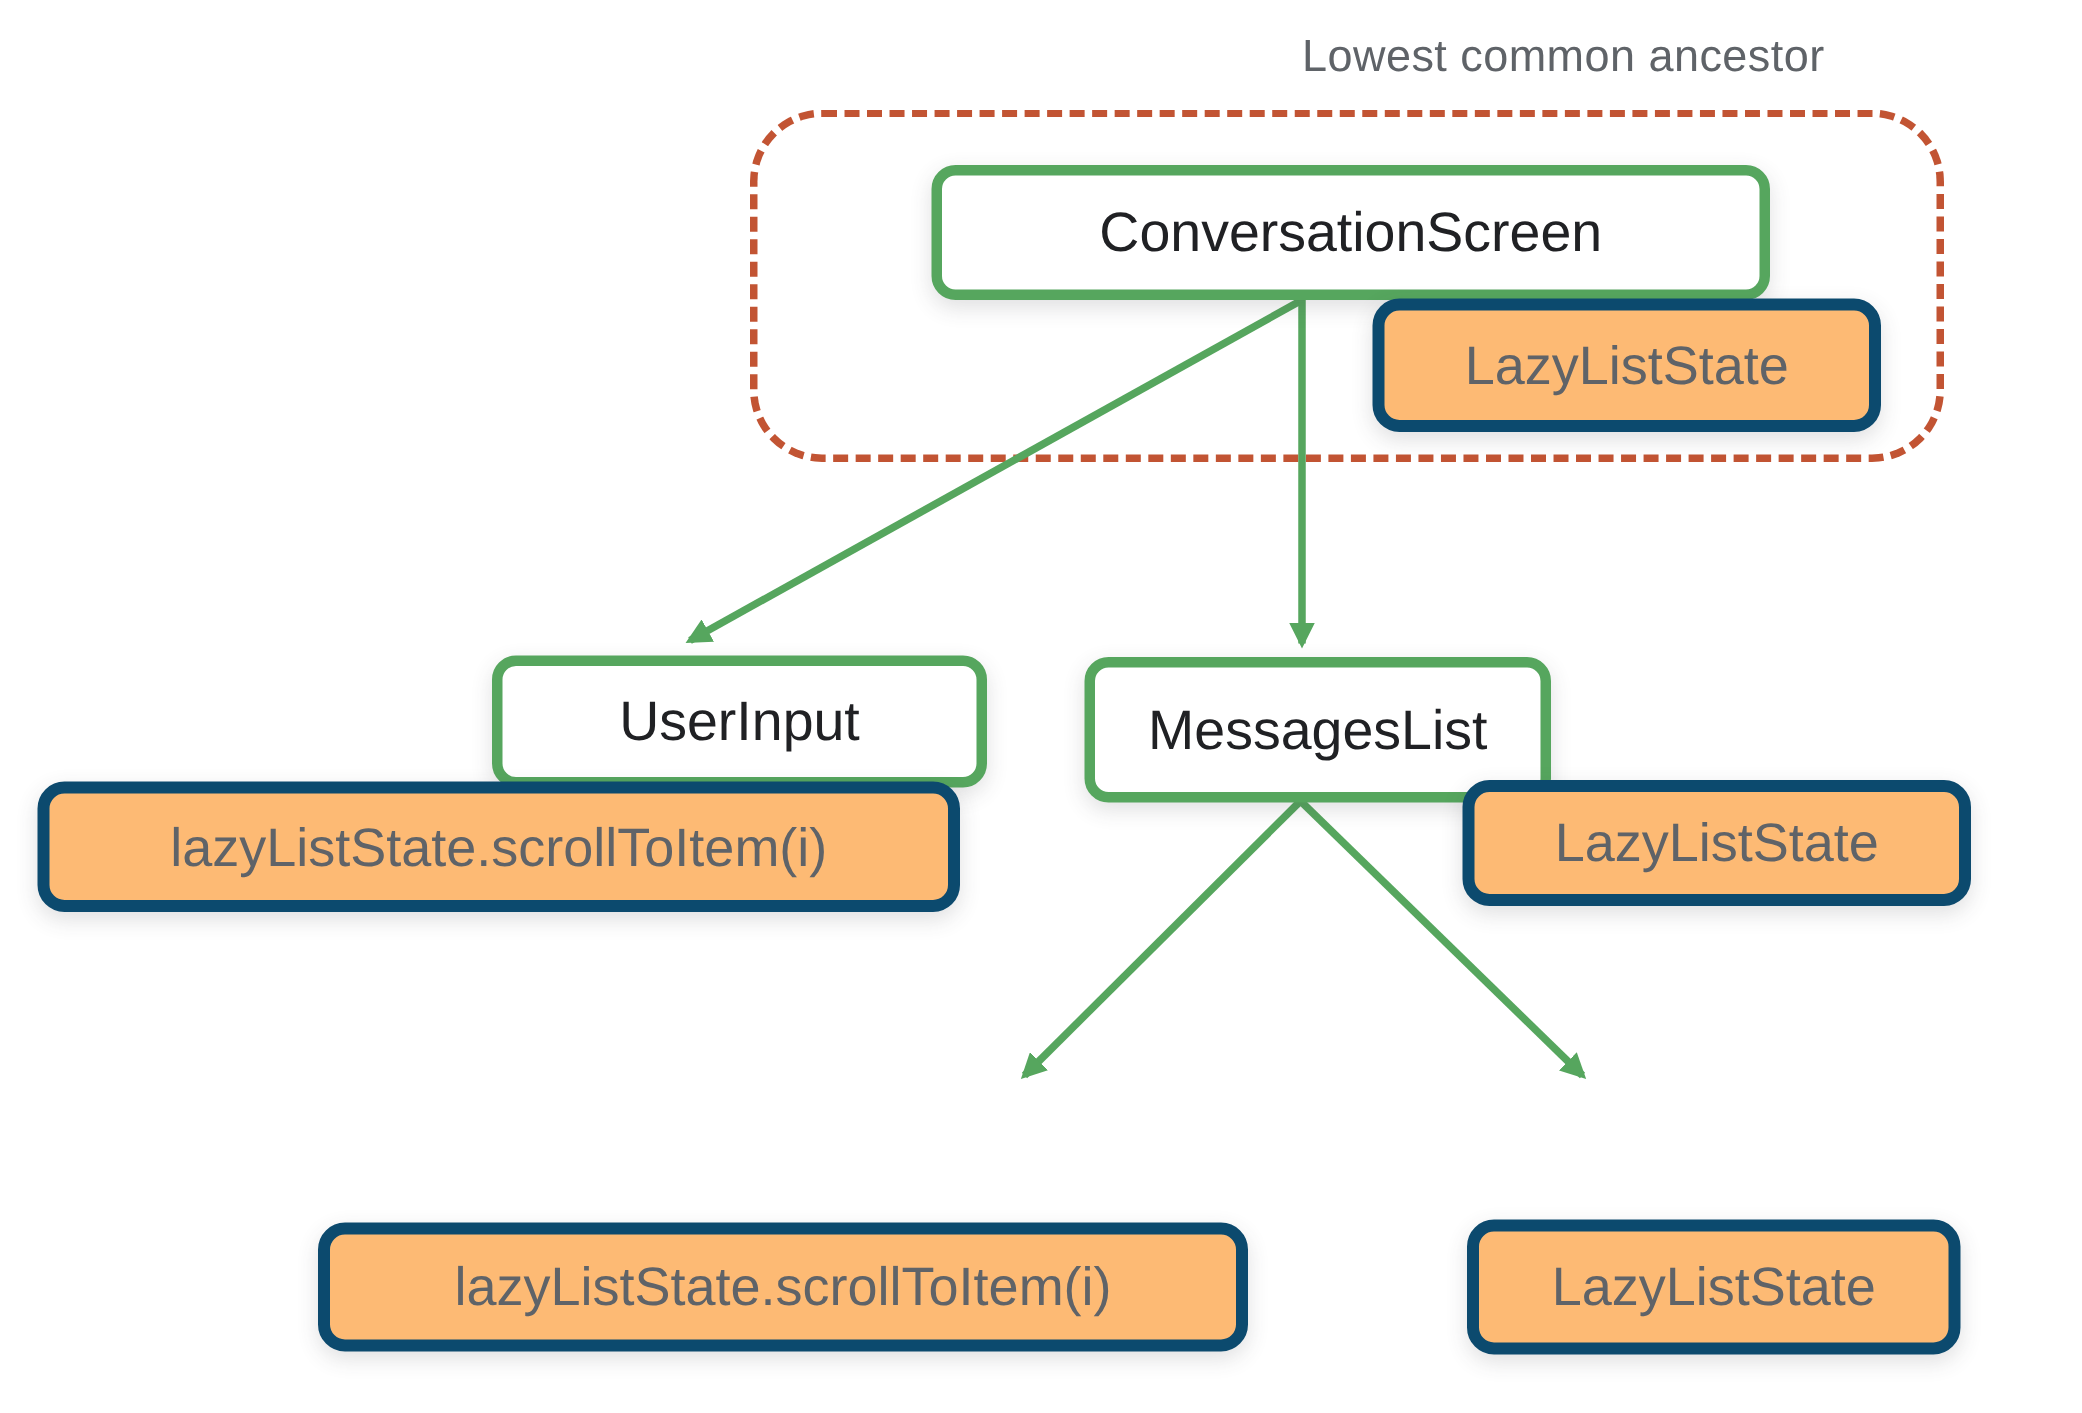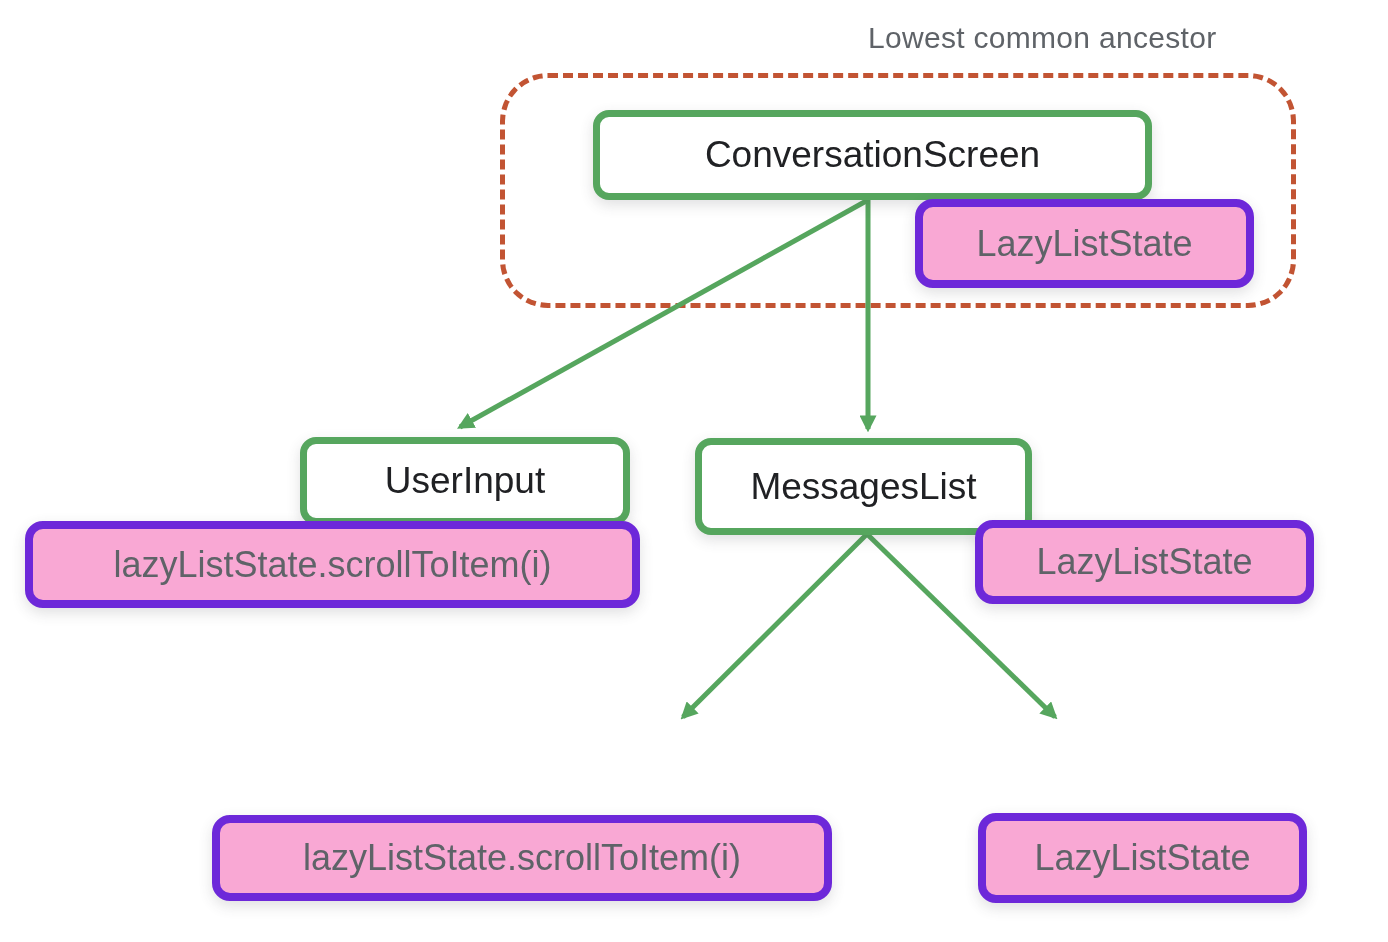--- a/index.html
+++ b/index.html
@@ -52,39 +52,40 @@
     justify-content: center;
     box-sizing: border-box;
     background: #ffffff;
     border: 7px solid #56a65e;
     border-radius: 16px;
     font-size: 37px;
     color: #202124;
     box-shadow: 0 5px 14px rgba(60, 64, 67, 0.16);
     white-space: nowrap;
     z-index: 2;
+    margin-left: 28px;
   }
   .state {
     position: absolute;
     display: flex;
     align-items: center;
     justify-content: center;
     box-sizing: border-box;
-    background: #f9a8d4;
-    border: 8px solid #6d28d9;
+    background: #fdba74;
+    border: 8px solid #0c4a6e;
     border-radius: 18px;
     font-size: 36px;
     color: #5f6368;
     box-shadow: 0 5px 14px rgba(60, 64, 67, 0.16);
     white-space: nowrap;
     z-index: 3;
   }
   #node-conversation-screen { left: 593px; top: 110px; width: 559px; height: 90px; }
   #node-user-input          { left: 300px; top: 437px; width: 330px; height: 88px; }
-  #node-messages-list       { left: 695px; top: 438px; width: 337px; height: 97px; }
+  #node-messages-list       { left: 695px; top: 438px; width: 311px; height: 97px; }
   #node-button              { left: 493px; top: 727px; width: 337px; height: 91px; }
   #node-lazy-column         { left: 915px; top: 727px; width: 330px; height: 91px; }
 
   #state-conversation-screen { left: 915px; top: 199px; width: 339px; height: 89px; }
   #state-user-input          { left: 25px;  top: 521px; width: 615px; height: 87px; }
   #state-messages-list       { left: 975px; top: 520px; width: 339px; height: 84px; }
   #state-button              { left: 212px; top: 815px; width: 620px; height: 86px; }
   #state-lazy-column         { left: 978px; top: 813px; width: 329px; height: 90px; }
 </style>
 </head>

